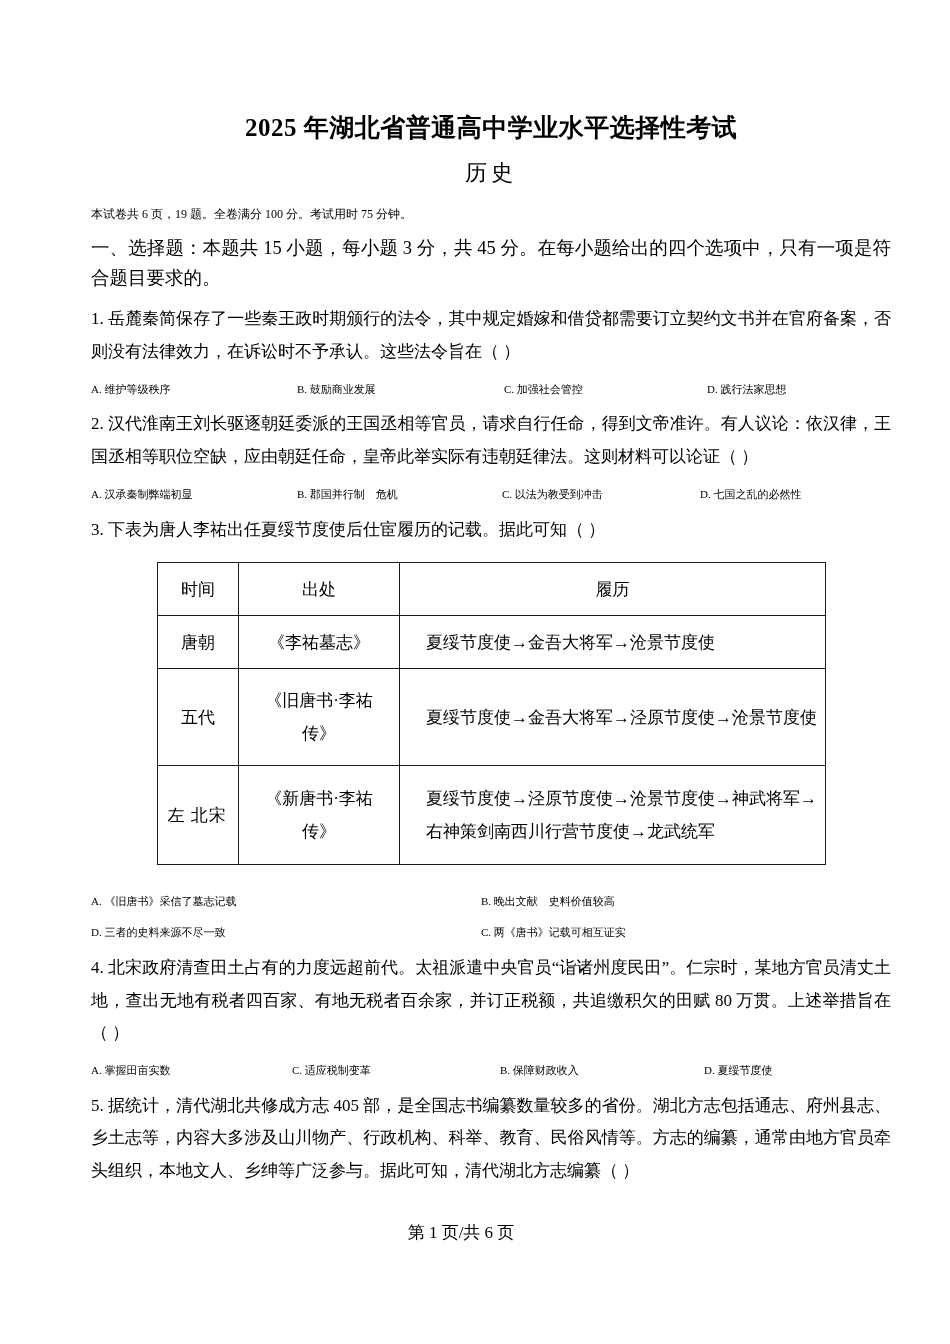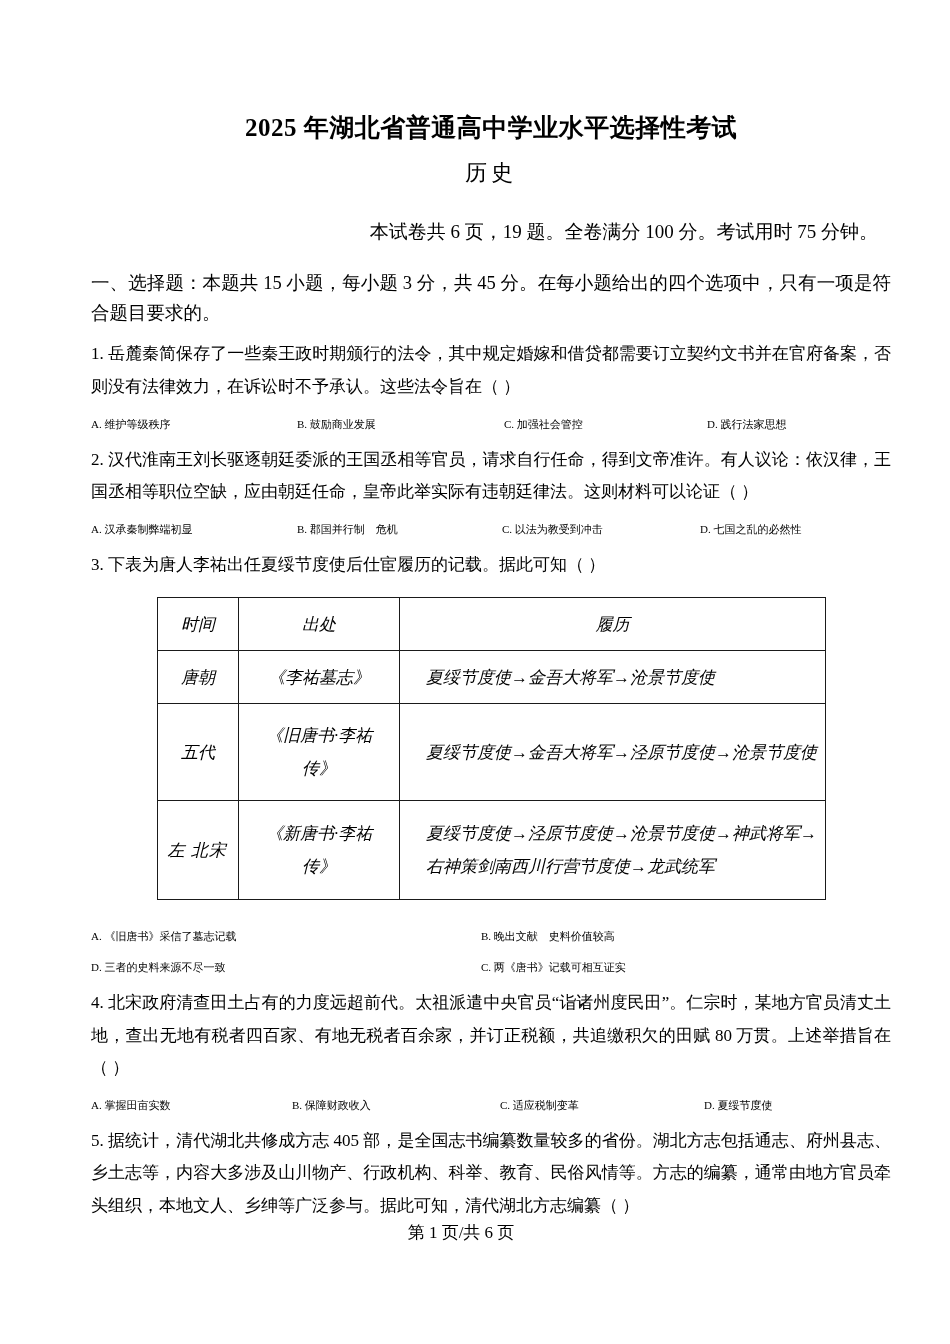--- a/index.html
+++ b/index.html
@@ -37,23 +37,23 @@
   .doc-subtitle {
     text-align: center;
     font-size: 22px;
     font-weight: normal;
     margin: 0;
     padding-top: 16px;
     line-height: 1.25;
     letter-spacing: 4px;
   }
   .exam-meta {
-    text-align: right;
-    font-size: 19px;
-    margin: 13px;
+    text-align: left;
+    font-size: 12px;
+    margin: 0;
     padding-top: 20px;
     line-height: 1.3;
   }
 
   
   .section-head {
     font-size: 18.5px;
     line-height: 1.62;
     margin: 0;
     padding-top: 12px;
@@ -108,21 +108,20 @@
     table-layout: fixed;
     font-size: 17px;
   }
   table.history-table th,
   table.history-table td {
     border: 1px solid #1a1a1a;
     padding: 0;
     vertical-align: middle;
     font-weight: normal;
     line-height: 1.95;
-    font-style: italic;
   }
   .col-time  { width: 80px;  text-align: center; }
   .col-src   { width: 160px; text-align: center; }
   .col-res   { width: 425px; text-align: left; padding-left: 26px !important; }
 
   .cell-pad-1 { height: 52px; }
   .cell-pad-2 { height: 96px; }
   .cell-pad-3 { height: 98px; }
 
   .src-two-line { line-height: 1.95; display: block; }
@@ -225,22 +224,22 @@
     <span class="opt">B. 晚出文献　史料价值较高</span>
   </div>
   <div class="options two">
     <span class="opt">D. 三者的史料来源不尽一致</span>
     <span class="opt">C. 两《唐书》记载可相互证实</span>
   </div>
 
   <p class="question">4. 北宋政府清查田土占有的力度远超前代。太祖派遣中央官员“诣诸州度民田”。仁宗时，某地方官员清丈土地，查出无地有税者四百家、有地无税者百余家，并订正税额，共追缴积欠的田赋 80 万贯。上述举措旨在（     ）</p>
   <div class="options four opt-row-q4">
     <span class="opt">A. 掌握田亩实数</span>
+    <span class="opt">C. 适应税制变革</span>
     <span class="opt">B. 保障财政收入</span>
-    <span class="opt">C. 适应税制变革</span>
     <span class="opt">D. 夏绥节度使</span>
   </div>
 
   <p class="question">5. 据统计，清代湖北共修成方志 405 部，是全国志书编纂数量较多的省份。湖北方志包括通志、府州县志、乡土志等，内容大多涉及山川物产、行政机构、科举、教育、民俗风情等。方志的编纂，通常由地方官员牵头组织，本地文人、乡绅等广泛参与。据此可知，清代湖北方志编纂（     ）</p>
 
 </div>
 
 <div class="footer">第 1 页/共 6 页</div>
 
 </body></html>

